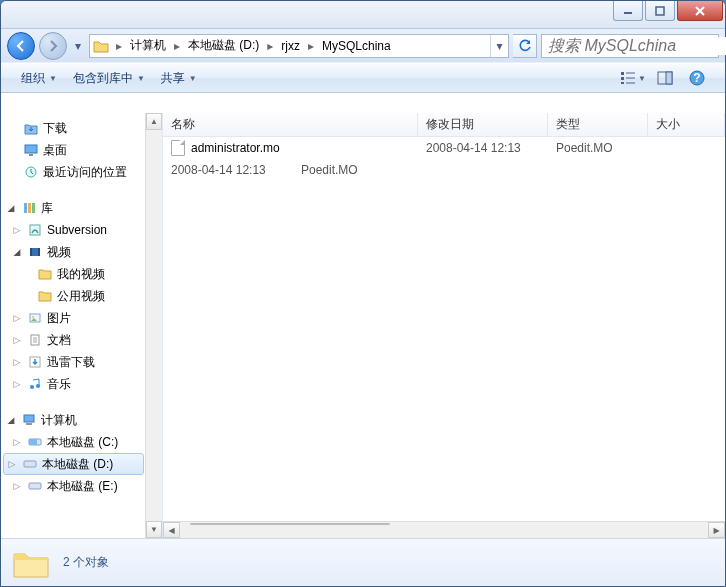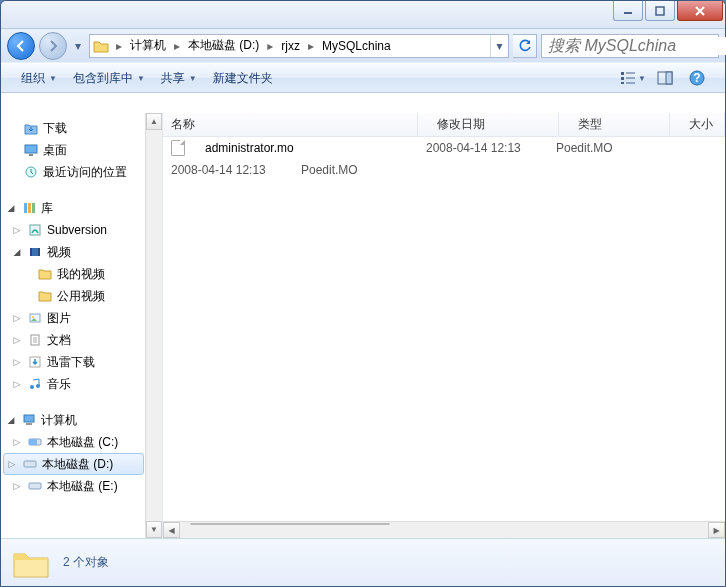--- a/index.html
+++ b/index.html
@@ -32,29 +32,29 @@
   .tree-scroll { position: absolute; right: 0; top: 0; bottom: 0; width: 17px; background: #f0f0f0; border-left: 1px solid #ddd; display: flex; flex-direction: column; }
   .tree-scroll .arrow { height: 17px; background: linear-gradient(#fdfdfd,#e8e8e8); border: 1px solid #ccc; margin: 0; display:flex;align-items:center;justify-content:center;color:#666;font-size:8px; }
   .tree-scroll .track { flex: 1; }
   .tree-node { display: flex; align-items: center; height: 22px; padding-left: 4px; gap: 4px; white-space: nowrap; cursor: default; }
   .tree-node.selected { background: linear-gradient(#eef5ff,#d8e8fc); border: 1px solid #a8c8f0; border-radius: 3px; margin: 0 18px 0 2px; padding-left: 2px; }
   .twisty { width: 12px; display: inline-flex; justify-content: center; color: #888; font-size: 9px; }
   .twisty.open { color: #555; }
   .indent { display: inline-block; }
   .node-icon { width: 16px; height: 16px; display: inline-flex; align-items: center; justify-content: center; }
   .filepane { flex: 1; display: flex; flex-direction: column; position: relative; }
-  .columns { height: 24px; display: flex; align-items: center; border-bottom: 1px solid #e4e8ee; background: linear-gradient(#fdfdfe,#f2f5fa); color: #333; gap: 11px; }
+  .columns { height: 24px; display: flex; align-items: center; border-bottom: 1px solid #e4e8ee; background: linear-gradient(#fdfdfe,#f2f5fa); color: #333; }
   .col { padding: 0 8px; border-right: 1px solid #e4e8ee; height: 100%; display: flex; align-items: center; }
   .col.name { width: 255px; }
   .col.date { width: 130px; }
   .col.type { width: 100px; }
   .col.size { flex: 1; text-align: right; }
   .rows { flex: 1; overflow: hidden; }
   .row { display: flex; align-items: center; height: 22px; }
-  .cell { padding: 0 8px; display: flex; align-items: center; gap: 20px; }
+  .cell { padding: 0 8px; display: flex; align-items: center; gap: 6px; }
   .cell.name { width: 255px; }
   .cell.date { width: 130px; color: #555; }
   .cell.type { width: 100px; color: #555; }
   .file-icon { width: 14px; height: 16px; border: 1px solid #aaa; border-radius: 1px; background: #fff; position: relative; flex-shrink: 0; }
   .file-icon::after { content:""; position:absolute; top:-1px; right:-1px; width:5px; height:5px; background:linear-gradient(135deg,#fff 49%,#aaa 51%); }
   .hscroll { height: 17px; background: #f0f0f0; border-top: 1px solid #ddd; display: flex; }
   .hscroll .arrow { width: 17px; background: linear-gradient(#fdfdfd,#e8e8e8); border: 1px solid #ccc; display:flex;align-items:center;justify-content:center;color:#666;font-size:8px; }
   .hscroll .thumb { width: 200px; margin: 1px; background: linear-gradient(#f8f8f8,#d8d8d8); border: 1px solid #bbb; border-radius: 2px; position: relative; left: 9px; }
   .hscroll .track { flex:1; position: relative; }
   .statusbar { height: 48px; background: linear-gradient(#f4f8fe, #e6eefb); border-top: 1px solid #cdd9ea; display: flex; align-items: center; padding: 4px 10px; gap: 12px; }
@@ -138,23 +138,20 @@
         <span class="dd">▼</span>
       </div>
     <div class="tb-item">
         <span>包含到库中</span>
         <span class="dd">▼</span>
       </div>
     <div class="tb-item">
         <span>共享</span>
         <span class="dd">▼</span>
       </div>
-    <div class="tb-item">
-        <span>新建文件夹</span>
-      </div>
     <div class="tb-spacer"></div>
     <div class="tb-iconbtn" title="Change view">
       <svg width="16" height="14">
           <rect x="1" y="1" width="3" height="3" fill="#4a628a"></rect>
           <rect x="1" y="6" width="3" height="3" fill="#4a628a"></rect>
           <rect x="1" y="11" width="3" height="2" fill="#4a628a"></rect>
           <line x1="6" y1="2" x2="15" y2="2" stroke="#4a628a"></line>
           <line x1="6" y1="7" x2="15" y2="7" stroke="#4a628a"></line>
           <line x1="6" y1="12" x2="15" y2="12" stroke="#4a628a"></line>
         </svg>

